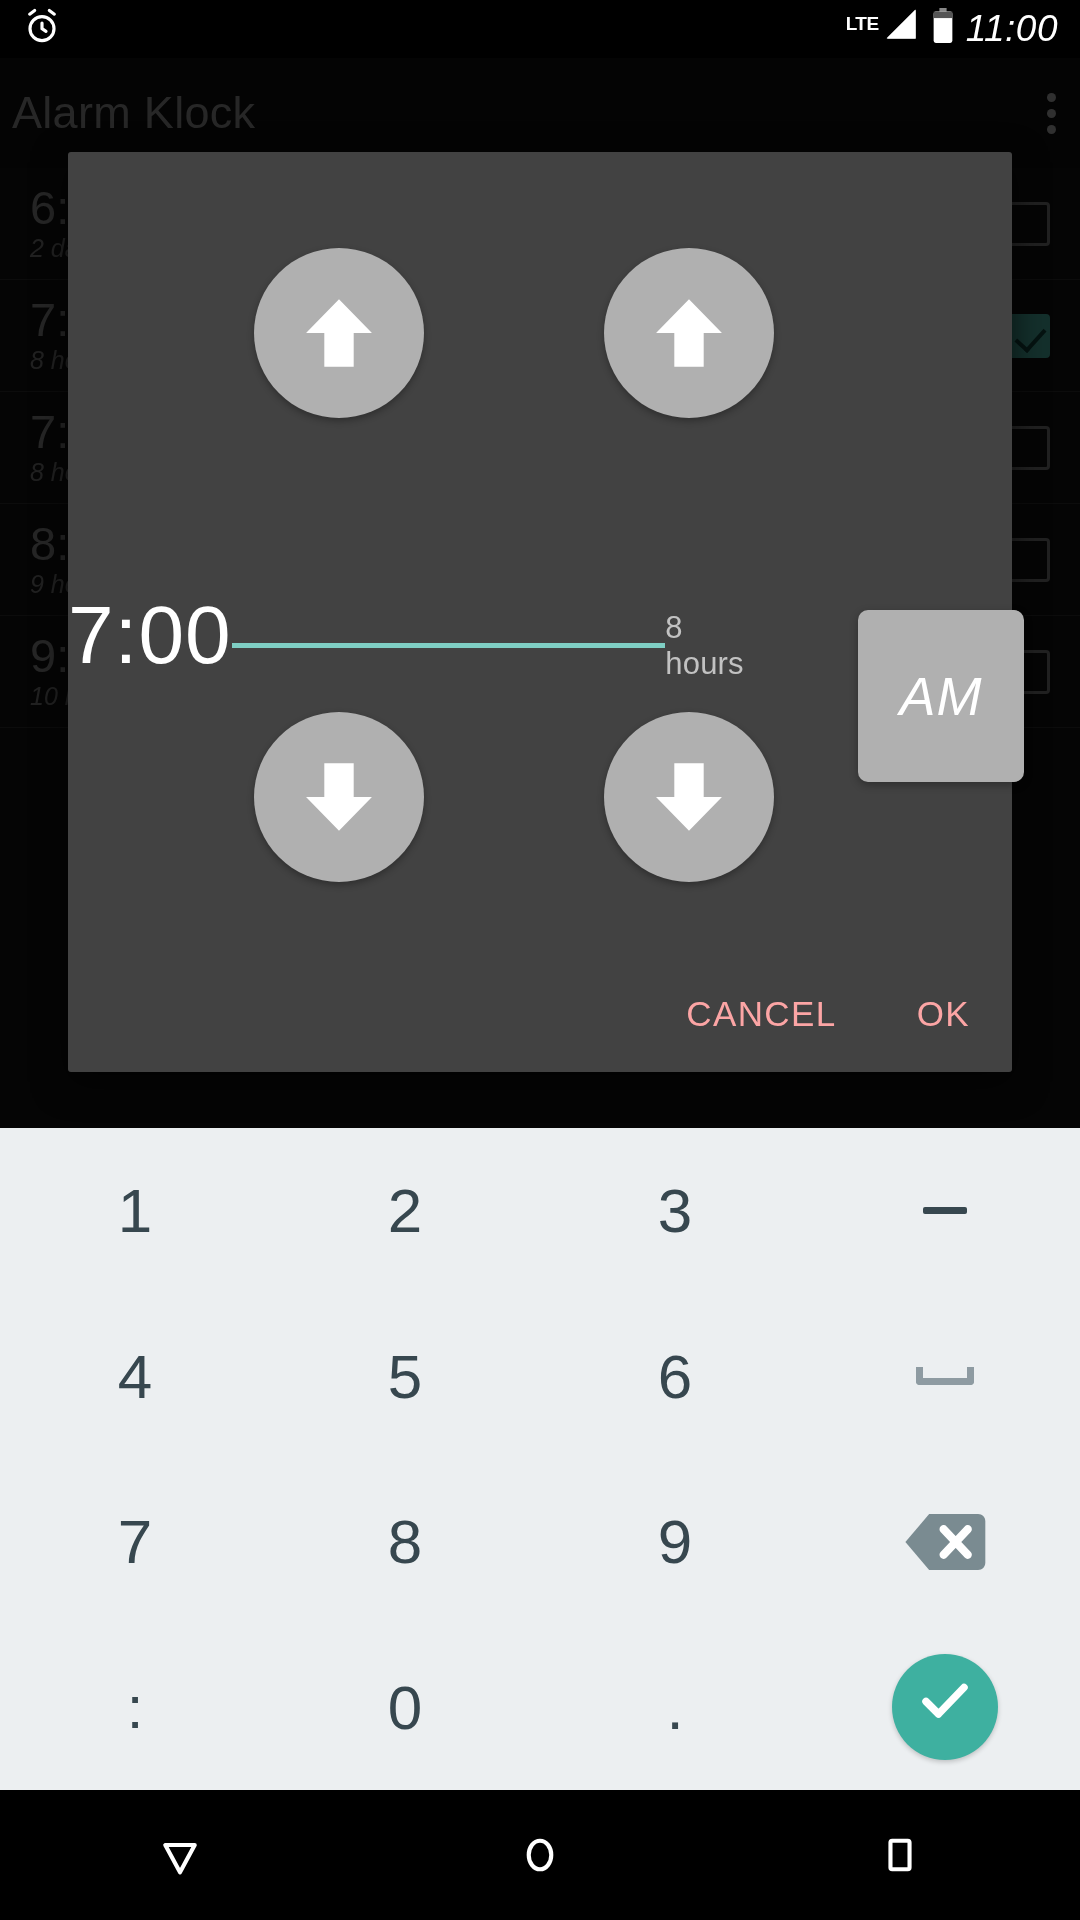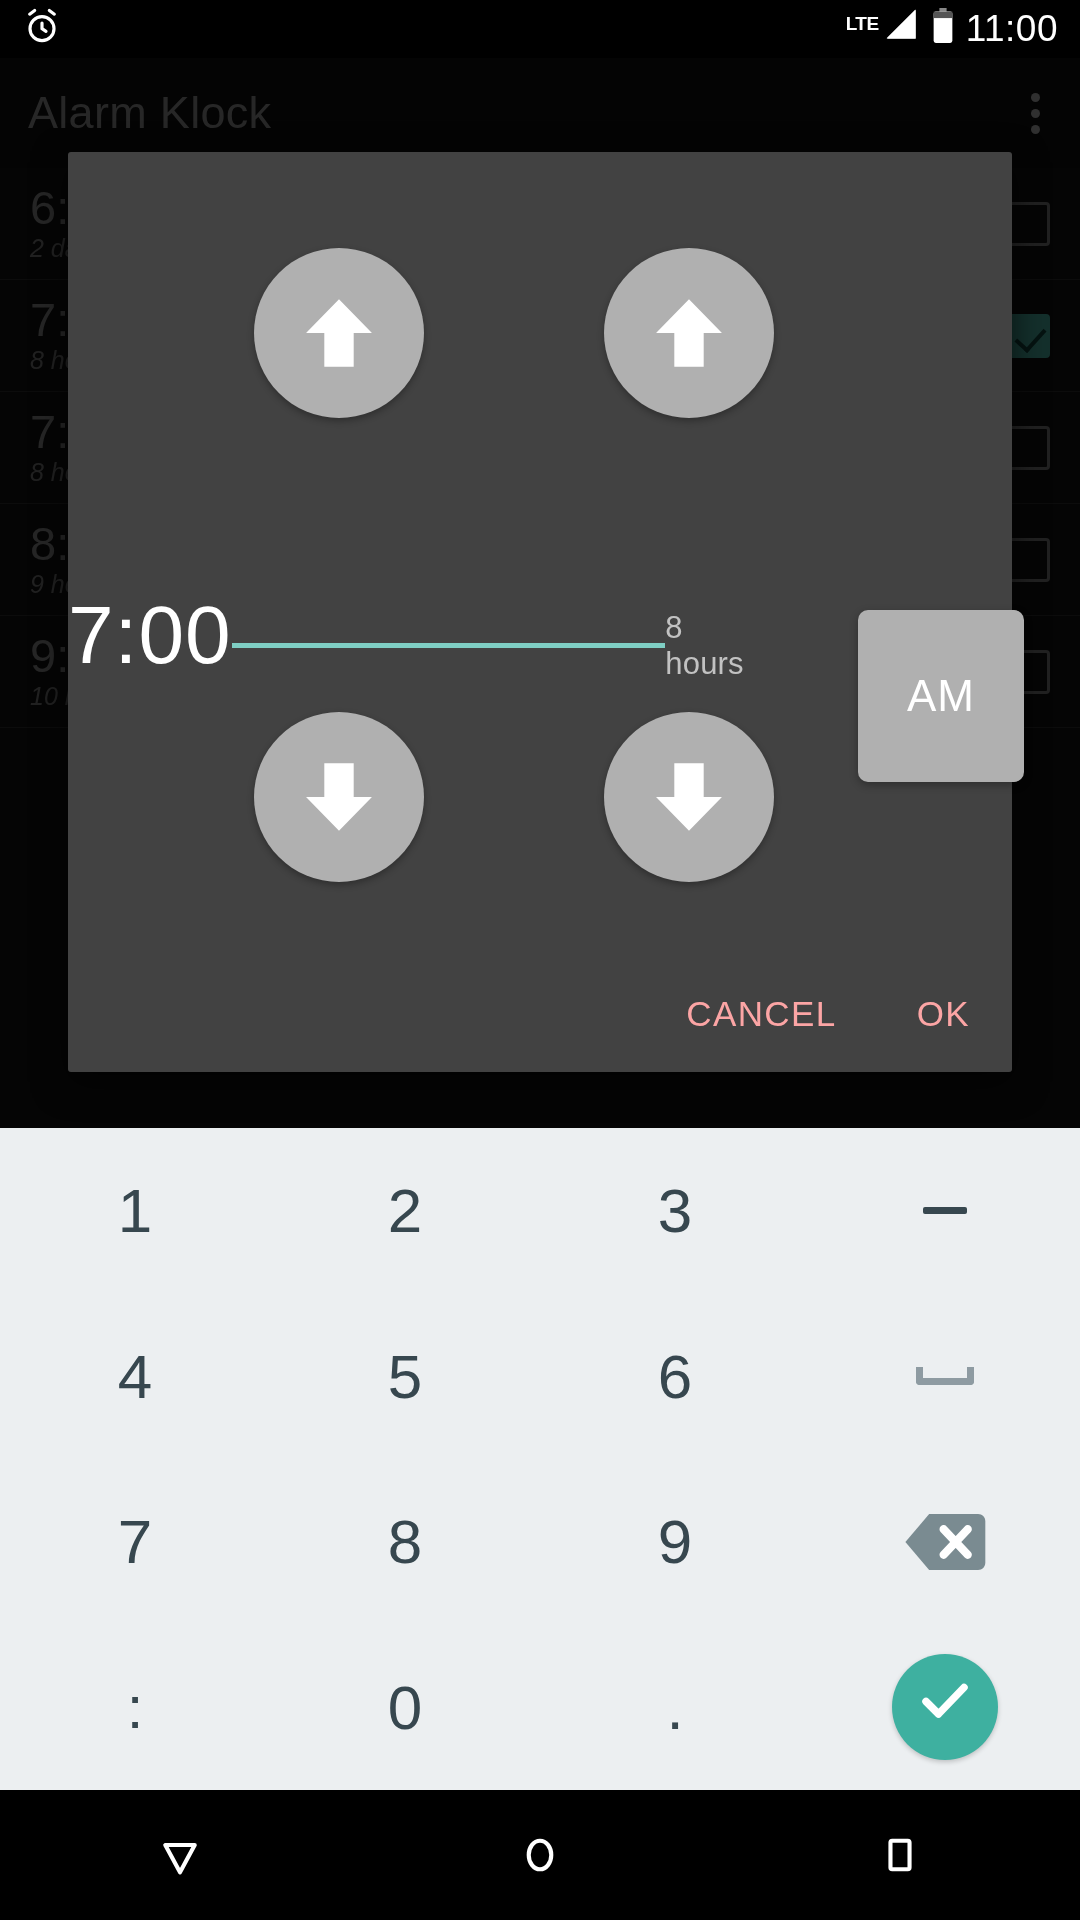--- a/index.html
+++ b/index.html
@@ -19,30 +19,30 @@
   #status-left { margin-left:22px; display:flex; align-items:center; }
   #status-right {
     margin-left:auto; margin-right:22px;
     display:flex; align-items:flex-start; gap:11px;
   }
   .lte-label {
     color:#fff; font-size:19px; font-weight:bold;
     letter-spacing:-0.5px; line-height:1;
     align-self:flex-start; margin-top:6px; margin-right:-6px;
   }
-  #clock-text { color:#fff; font-size:37px; font-weight:400; letter-spacing:0.5px; }
+  #clock-text { color:#fff; font-size:37px; font-weight:400; letter-spacing:0.5px;font-style:italic; }
 
   
   #app-bg {
     position:absolute; top:58px; left:0; width:1080px; height:1070px;
     background:#0d0d0d; overflow:hidden;
   }
   #app-bar {
     height:110px; display:flex; align-items:center;
-    padding:0 28px; background:#0a0a0a;
+    padding:0 12px; background:#0a0a0a;
   }
   #app-title {
     color:#585858; font-size:45px; font-weight:400; letter-spacing:0.3px;
   }
   #overflow-dots {
     margin-left:auto; display:flex; flex-direction:column;
     gap:7px; padding:14px 12px;
   }
   #overflow-dots i {
     display:block; width:9px; height:9px; border-radius:50%;
@@ -109,21 +109,21 @@
     color:#c2c2c2; font-size:31px; margin-top:22px; letter-spacing:0.2px;
   }
 
   #ampm-toggle {
     position:absolute; left:790px; top:458px;
     width:166px; height:172px; border-radius:10px;
     background:#b0b0b0; display:flex; align-items:center; justify-content:center;
     box-shadow:0 3px 8px rgba(0,0,0,0.30);
   }
   #ampm-toggle span {
-    color:#fff; font-size:44px; font-weight:400; letter-spacing:1px;
+    color:#fff; font-size:54px; font-weight:400; letter-spacing:1px;font-style:italic;
   }
 
   #dialog-actions {
     position:absolute; right:42px; bottom:38px;
     display:flex; align-items:center; gap:80px;
   }
   .flat-btn {
     color:#fca5a5; font-size:35px; font-weight:500;
     letter-spacing:1.4px; background:none; border:none;
     font-family:"Liberation Sans", sans-serif; cursor:pointer;

